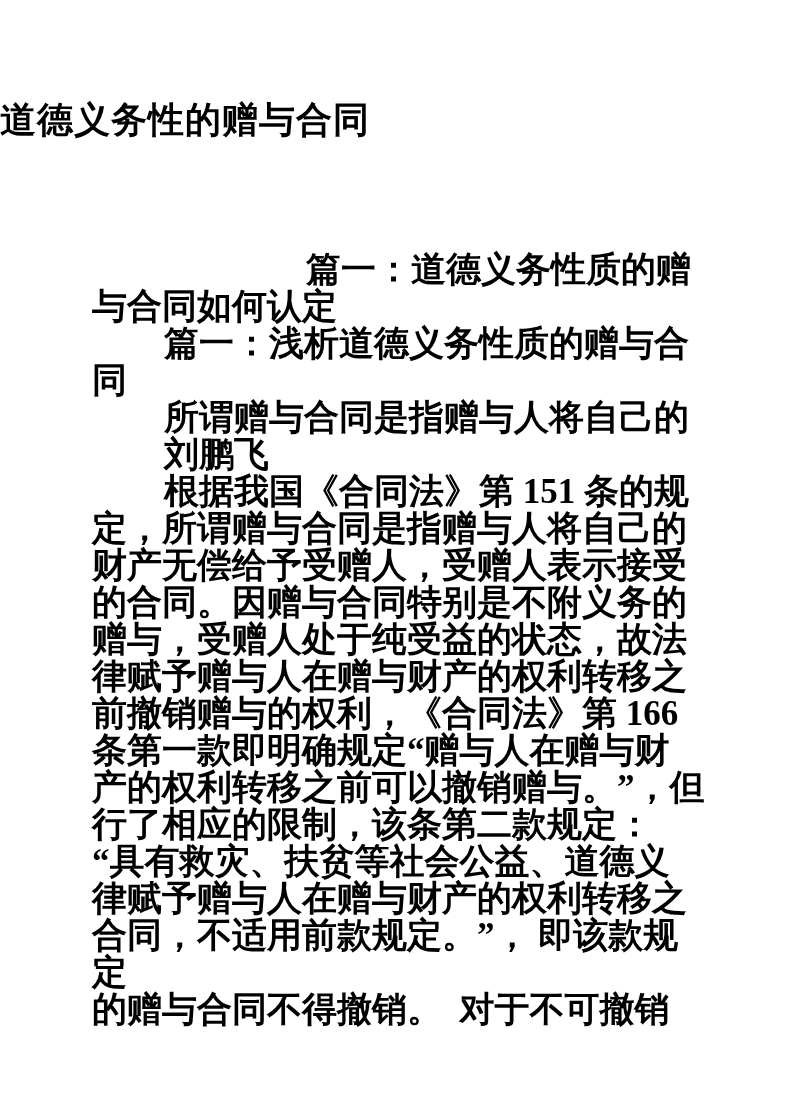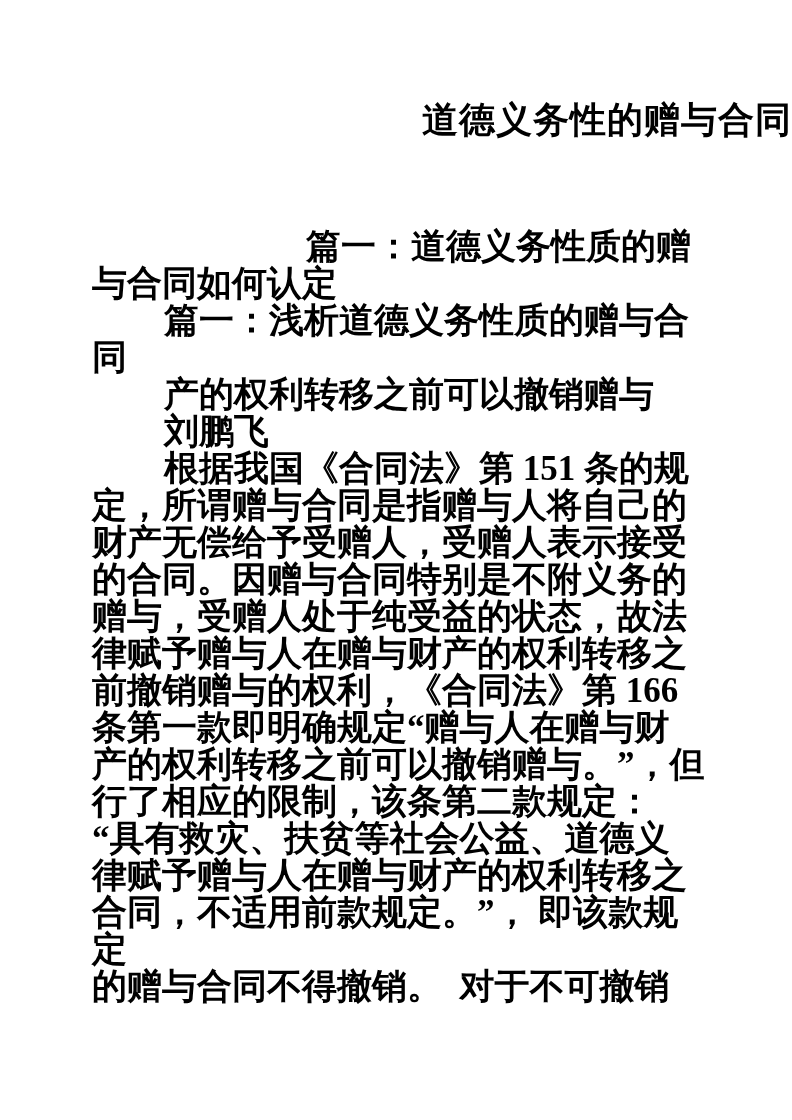--- a/index.html
+++ b/index.html
@@ -14,29 +14,29 @@
     background: #ffffff;
     overflow: hidden;
     font-family: "Liberation Serif", "DejaVu Serif", serif;
     color: #000000;
   }
   .doc-title {
     position: absolute;
     top: 96px;
     left: 0;
     width: 100%;
-    text-align: right;
+    text-align: left;
     font-size: 36px;
     line-height: 48px;
     font-weight: 700;
     letter-spacing: 1px;
   }
   .body-text {
     position: absolute;
-    top: 228px;
+    top: 251px;
     left: 92px;
     width: 616px;
     font-size: 35px;
     line-height: 37px;
     font-weight: 700;
     letter-spacing: 0;
   }
   .line {
     white-space: pre-wrap;
     min-height: 37px;
@@ -48,21 +48,21 @@
 </head>
 <body>
 
 <div class="page">
   <div class="doc-title">道德义务性的赠与合同</div>
   <div class="body-text">
       <div class="line ind-xlarge">篇一：道德义务性质的赠</div>
       <div class="line ind-none">与合同如何认定</div>
       <div class="line ind-para">篇一：浅析道德义务性质的赠与合</div>
       <div class="line ind-none">同</div>
-      <div class="line ind-para">产的权利转移之前可以撤销赠与</div>
+      <div class="line ind-para">所谓赠与合同是指赠与人将自己的</div>
       <div class="line ind-para">刘鹏飞</div>
       <div class="line ind-para">根据我国《合同法》第 151 条的规</div>
       <div class="line ind-none">定，所谓赠与合同是指赠与人将自己的</div>
       <div class="line ind-none">财产无偿给予受赠人，受赠人表示接受</div>
       <div class="line ind-none">的合同。因赠与合同特别是不附义务的</div>
       <div class="line ind-none">赠与，受赠人处于纯受益的状态，故法</div>
       <div class="line ind-none">律赋予赠与人在赠与财产的权利转移之</div>
       <div class="line ind-none">前撤销赠与的权利，《合同法》第 166</div>
       <div class="line ind-none">条第一款即明确规定“赠与人在赠与财</div>
       <div class="line ind-none">产的权利转移之前可以撤销赠与。”，但</div>

